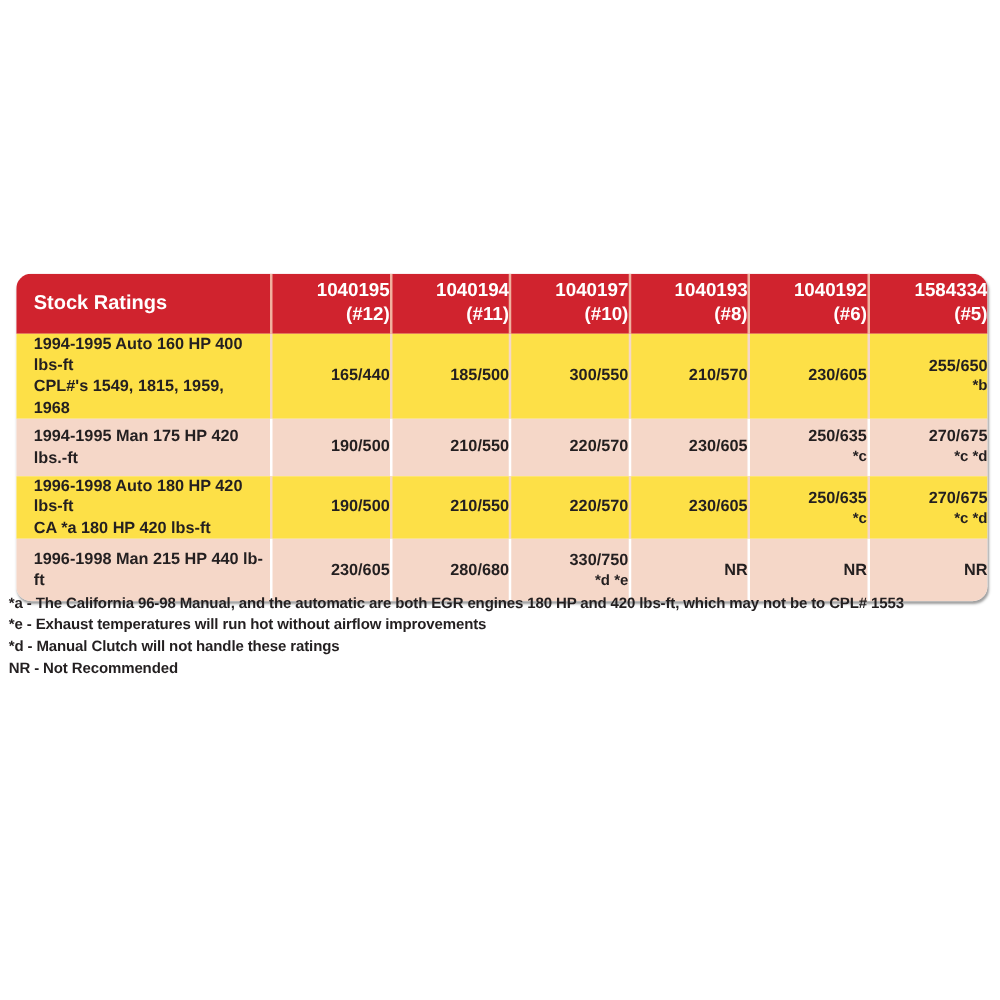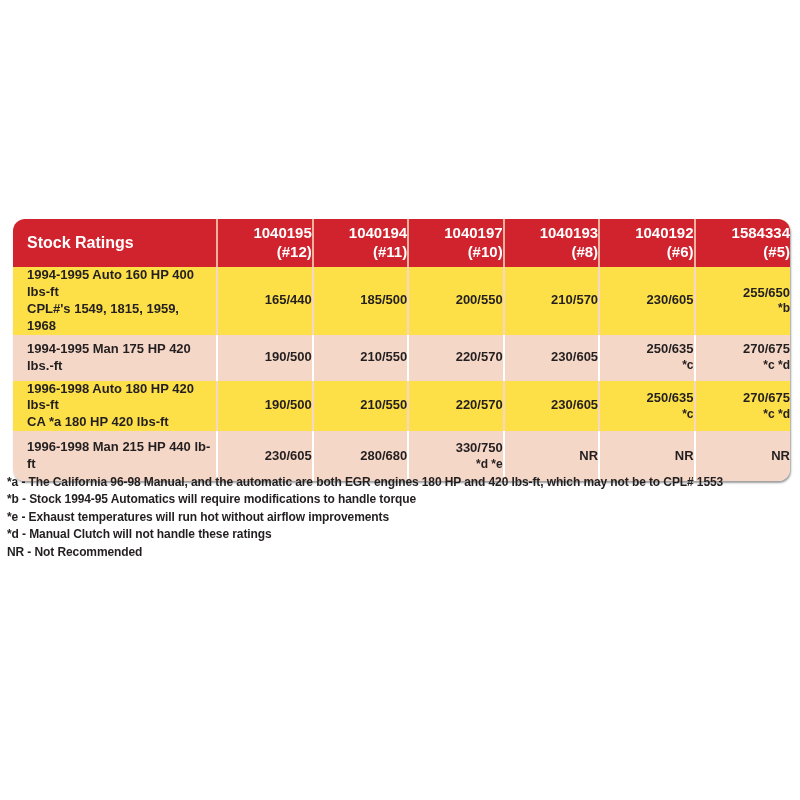--- a/index.html
+++ b/index.html
@@ -109,21 +109,21 @@
         </td>
         <td>
             <div>165/440</div>
             <div class="cell-note"></div>
           </td>
         <td>
             <div>185/500</div>
             <div class="cell-note"></div>
           </td>
         <td>
-            <div>200/550</div>
+            <div>300/550</div>
             <div class="cell-note"></div>
           </td>
         <td>
             <div>210/570</div>
             <div class="cell-note"></div>
           </td>
         <td>
             <div>230/605</div>
             <div class="cell-note"></div>
           </td>
@@ -221,17 +221,16 @@
             <div>NR</div>
             <div class="cell-note"></div>
           </td>
       </tr>
     </tbody>
   </table>
 </div>
 
 <div class="footnotes">
   <div class="footnote-line">*a - The California 96-98 Manual, and the automatic are both EGR engines 180 HP and 420 lbs-ft, which may not be to CPL# 1553</div>
-  <div class="footnote-line">*b - Stock 1994-95 Automatics will require modifications to handle torque</div>
   <div class="footnote-line">*e - Exhaust temperatures will run hot without airflow improvements</div>
   <div class="footnote-line">*d - Manual Clutch will not handle these ratings</div>
   <div class="footnote-line">NR - Not Recommended</div>
 </div>
 
 </body></html>

